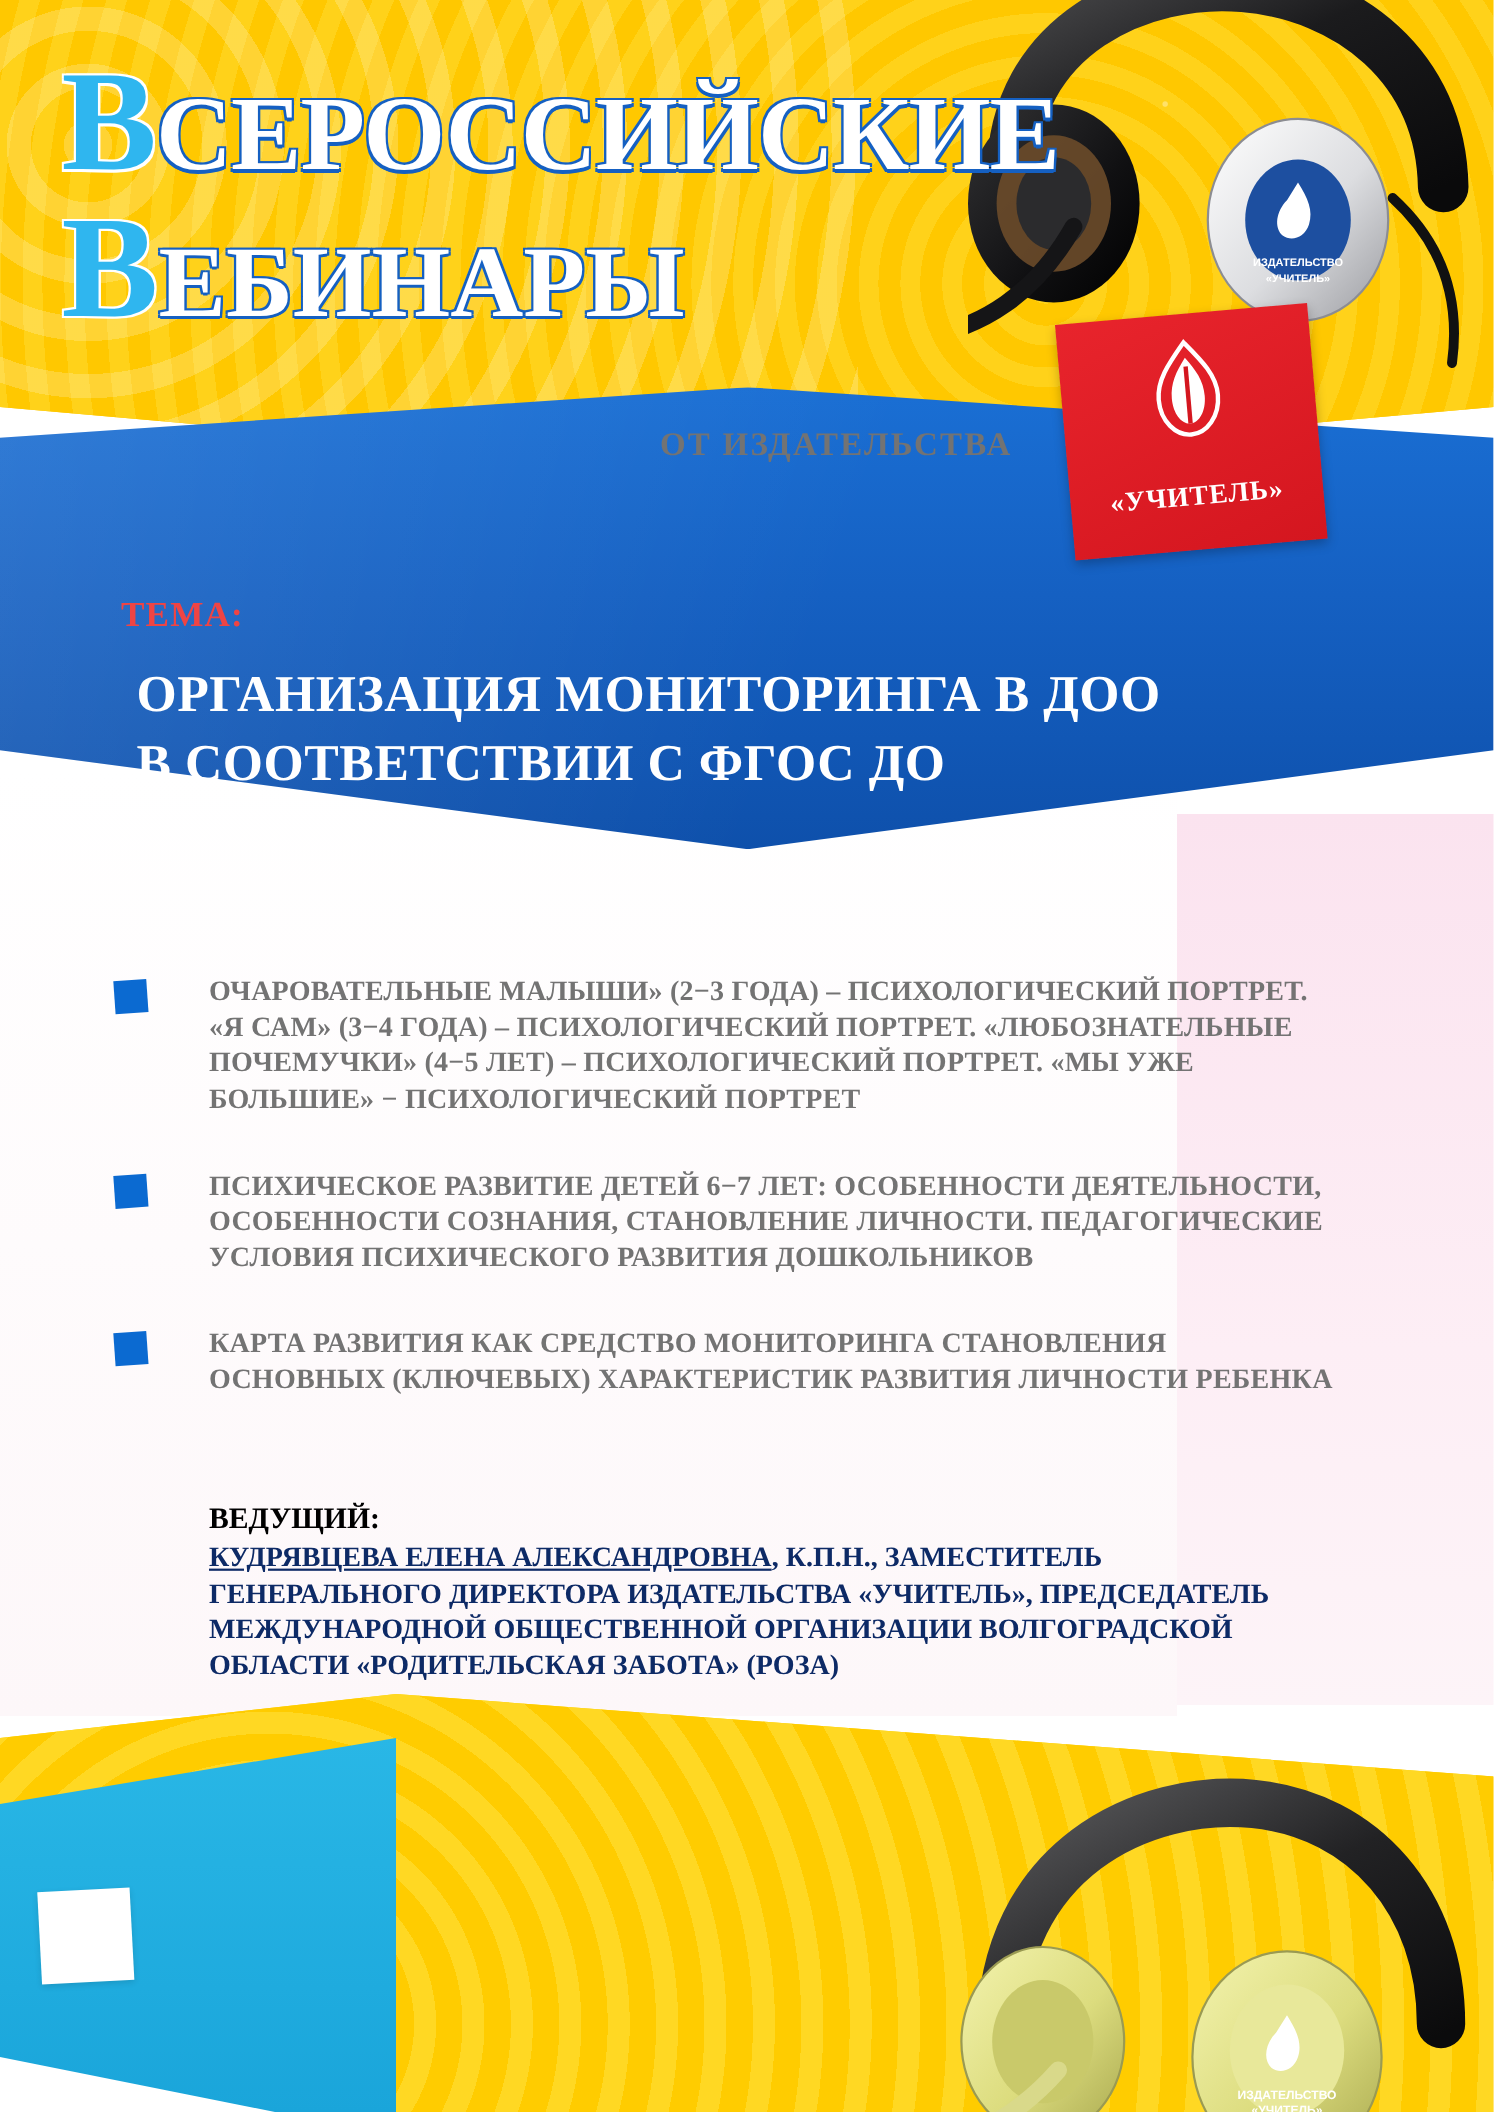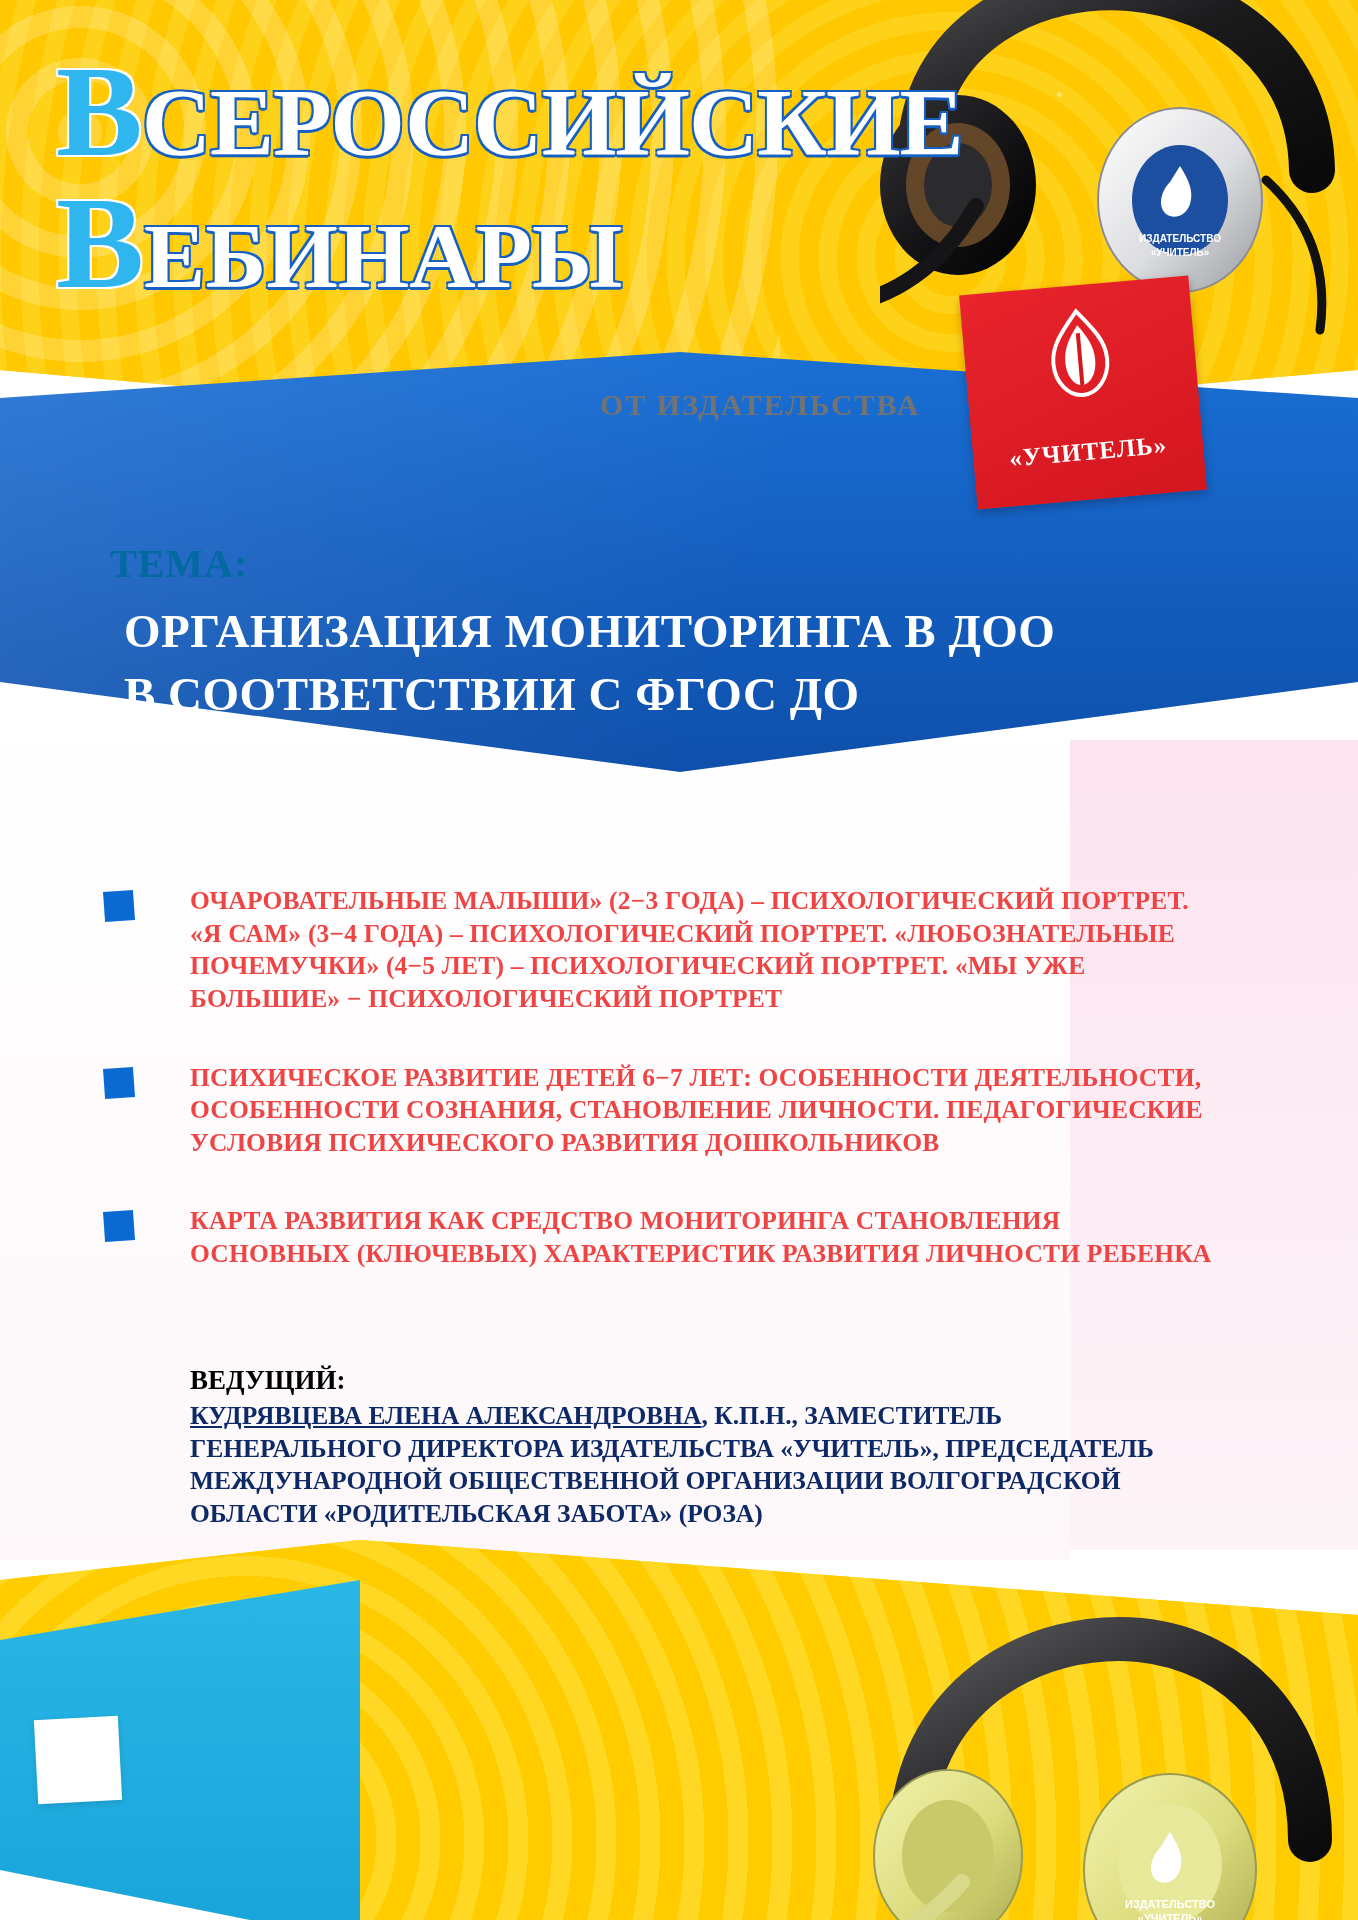--- a/index.html
+++ b/index.html
@@ -209,24 +209,24 @@
 
   
   .hp-top { position: absolute; left: 880px; top: -30px; width: 480px; height: 400px; }
   .hp-bot { position: absolute; left: 840px; bottom: -20px; width: 520px; height: 420px; }
 
   
   .topic-label {
     position: absolute;
     left: 110px; top: 540px;
     font-family: "Liberation Serif", serif;
-    font-size: 40px;
+    font-size: 32px;
     font-weight: bold;
     letter-spacing: 1px;
-    color: #0369a1;
+    color: #ef4444;
   }
   .topic-lines {
     position: absolute;
     left: 92px; top: 600px;
     width: 1180px;
   }
   .topic-lines div {
     font-family: "Liberation Serif", serif;
     font-size: 47px;
     font-weight: bold;
@@ -255,21 +255,21 @@
     background: #0b6ad1;
     transform: rotate(-4deg);
     margin-top: 6px;
   }
   .bullet-text {
     margin-left: 56px;
     font-family: "Liberation Serif", serif;
     font-size: 25.5px;
     font-weight: bold;
     line-height: 1.28;
-    color: #ef4444;
+    color: #737373;
     letter-spacing: 0.2px;
   }
 
   
   .presenter {
     position: absolute;
     left: 190px; top: 1365px;
     width: 1030px;
   }
   .presenter-label {

